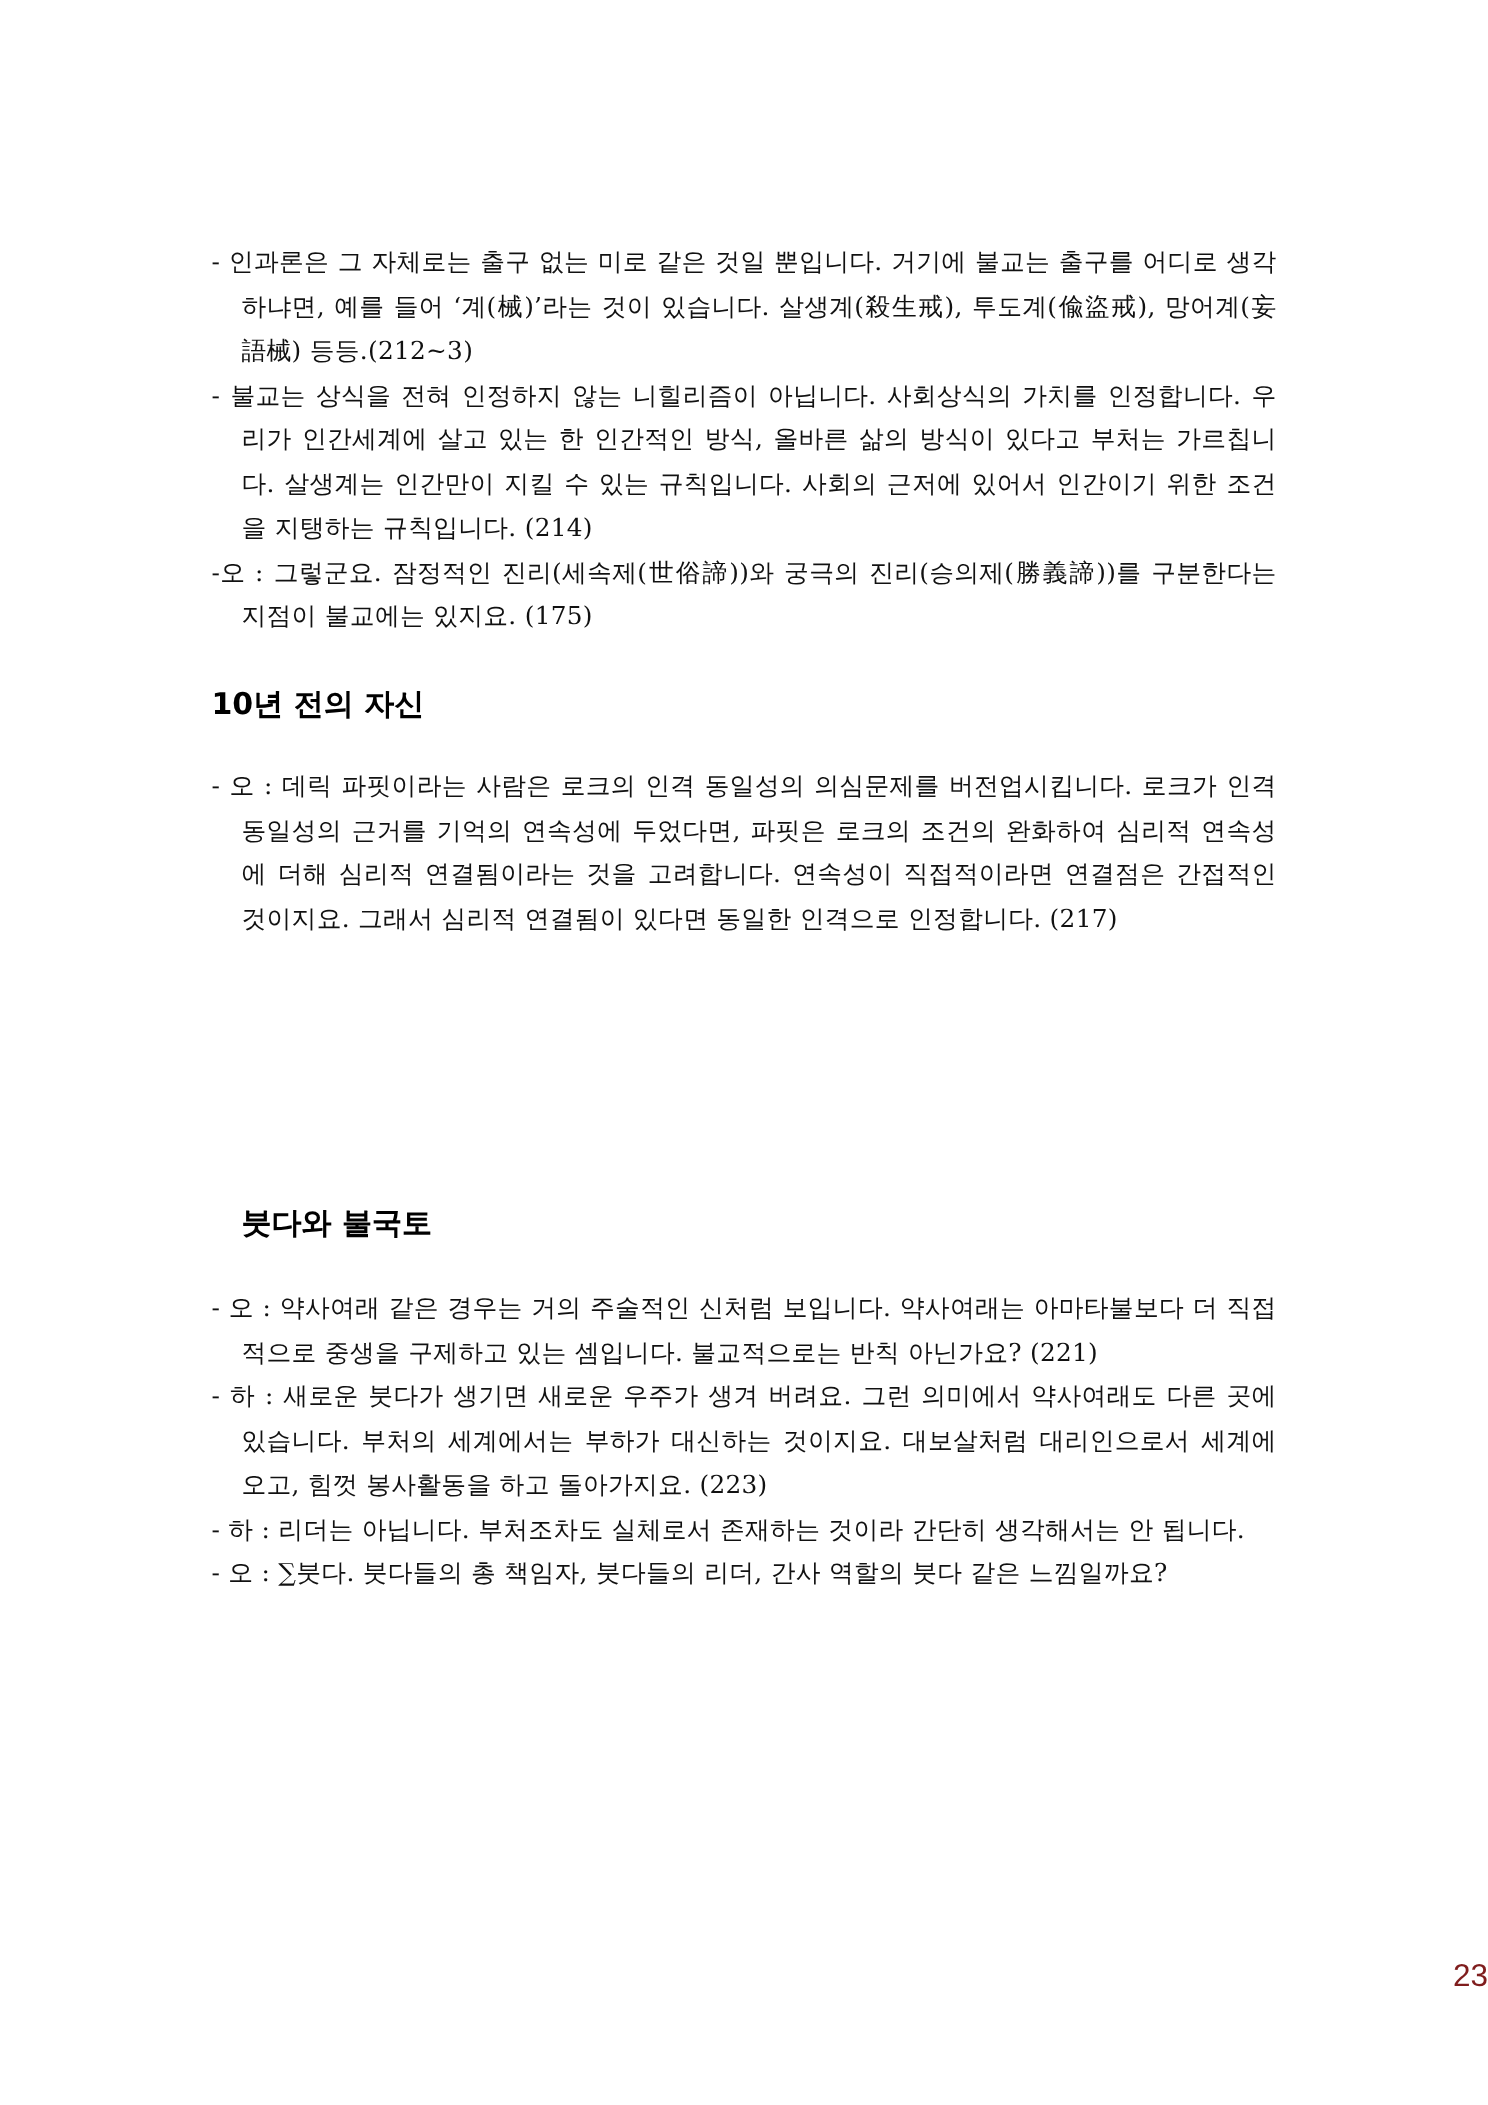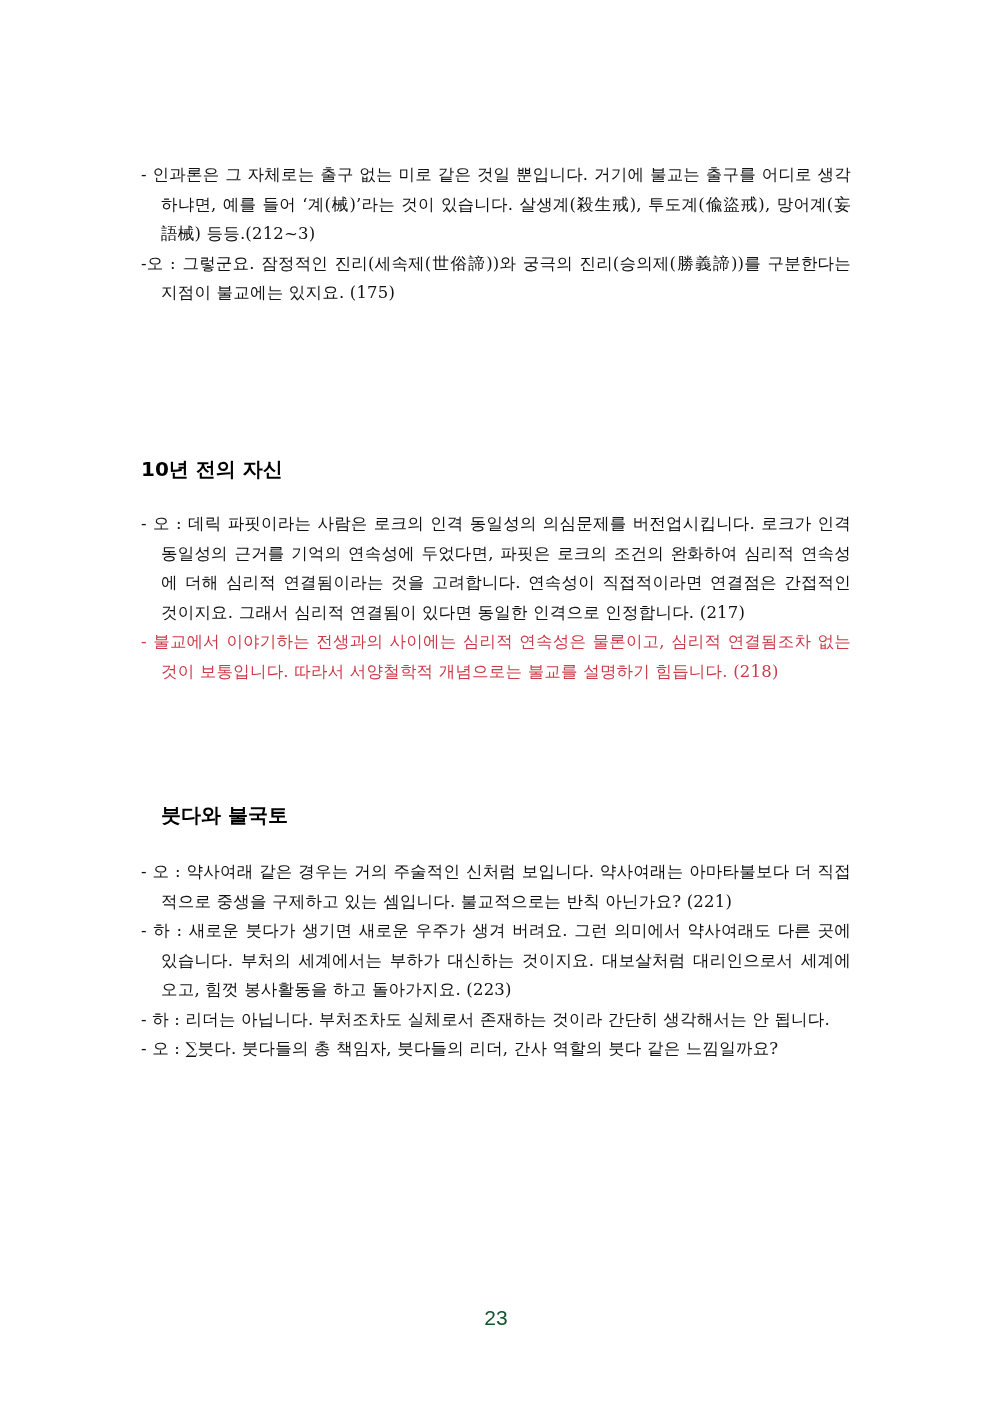--- a/index.html
+++ b/index.html
@@ -18,40 +18,40 @@
   }
   .item.red { color: #cc3a48; }
   .heading {
     position: absolute; left: 141px;
     font-family: "DejaVu Sans", "Liberation Sans", sans-serif;
     font-weight: bold; font-size: 20px; color: #000;
     margin: 0;
   }
   .page-number {
     position: absolute; left: 0; width: 992px; top: 1306px;
-    text-align: center; color: #14532d;
+    text-align: right; color: #7f1d1d;
     font-family: "Liberation Sans", "DejaVu Sans", sans-serif;
     font-size: 21px; font-weight: normal;
   }
 </style>
 </head>
 <body>
 
 <div class="page">
 
   <div class="block" style="top:160px;">
     <p class="item">- 인과론은 그 자체로는 출구 없는 미로 같은 것일 뿐입니다. 거기에 불교는 출구를 어디로 생각하냐면, 예를 들어 ‘계(械)’라는 것이 있습니다. 살생계(殺生戒), 투도계(偸盜戒), 망어계(妄語械) 등등.(212~3)</p>
+    <p class="item">- 불교는 상식을 전혀 인정하지 않는 니힐리즘이 아닙니다. 사회상식의 가치를 인정합니다. 우리가 인간세계에 살고 있는 한 인간적인 방식, 올바른 삶의 방식이 있다고 부처는 가르칩니다. 살생계는 인간만이 지킬 수 있는 규칙입니다. 사회의 근저에 있어서 인간이기 위한 조건을 지탱하는 규칙입니다. (214)</p>
     <p class="item">-오 : 그렇군요. 잠정적인 진리(세속제(世俗諦))와 궁극의 진리(승의제(勝義諦))를 구분한다는 지점이 불교에는 있지요. (175)</p>
   </div>
 
   <h3 class="heading" style="top:456px;">10년 전의 자신</h3>
 
   <div class="block" style="top:509px;">
     <p class="item">- 오 : 데릭 파핏이라는 사람은 로크의 인격 동일성의 의심문제를 버전업시킵니다. 로크가 인격 동일성의 근거를 기억의 연속성에 두었다면, 파핏은 로크의 조건의 완화하여 심리적 연속성에 더해 심리적 연결됨이라는 것을 고려합니다. 연속성이 직접적이라면 연결점은 간접적인 것이지요. 그래서 심리적 연결됨이 있다면 동일한 인격으로 인정합니다. (217)</p>
-    <p class="item red">- 불교에서 이야기하는 전생과의 사이에는 심리적 연속성은 물론이고, 심리적 연결됨조차 없는 것이 보통입니다. 따라서 서양철학적 개념으로는 불교를 설명하기 힘듭니다. (218)</p>
   </div>
 
   <h3 class="heading" style="top:802px;margin-left:20px;">붓다와 불국토</h3>
 
   <div class="block" style="top:857px;">
     <p class="item">- 오 : 약사여래 같은 경우는 거의 주술적인 신처럼 보입니다. 약사여래는 아마타불보다 더 직접적으로 중생을 구제하고 있는 셈입니다. 불교적으로는 반칙 아닌가요? (221)</p>
     <p class="item">- 하 : 새로운 붓다가 생기면 새로운 우주가 생겨 버려요. 그런 의미에서 약사여래도 다른 곳에 있습니다. 부처의 세계에서는 부하가 대신하는 것이지요. 대보살처럼 대리인으로서 세계에 오고, 힘껏 봉사활동을 하고 돌아가지요. (223)</p>
     <p class="item">- 하 : 리더는 아닙니다. 부처조차도 실체로서 존재하는 것이라 간단히 생각해서는 안 됩니다.</p>
     <p class="item">- 오 : ∑붓다. 붓다들의 총 책임자, 붓다들의 리더, 간사 역할의 붓다 같은 느낌일까요?</p>
   </div>

